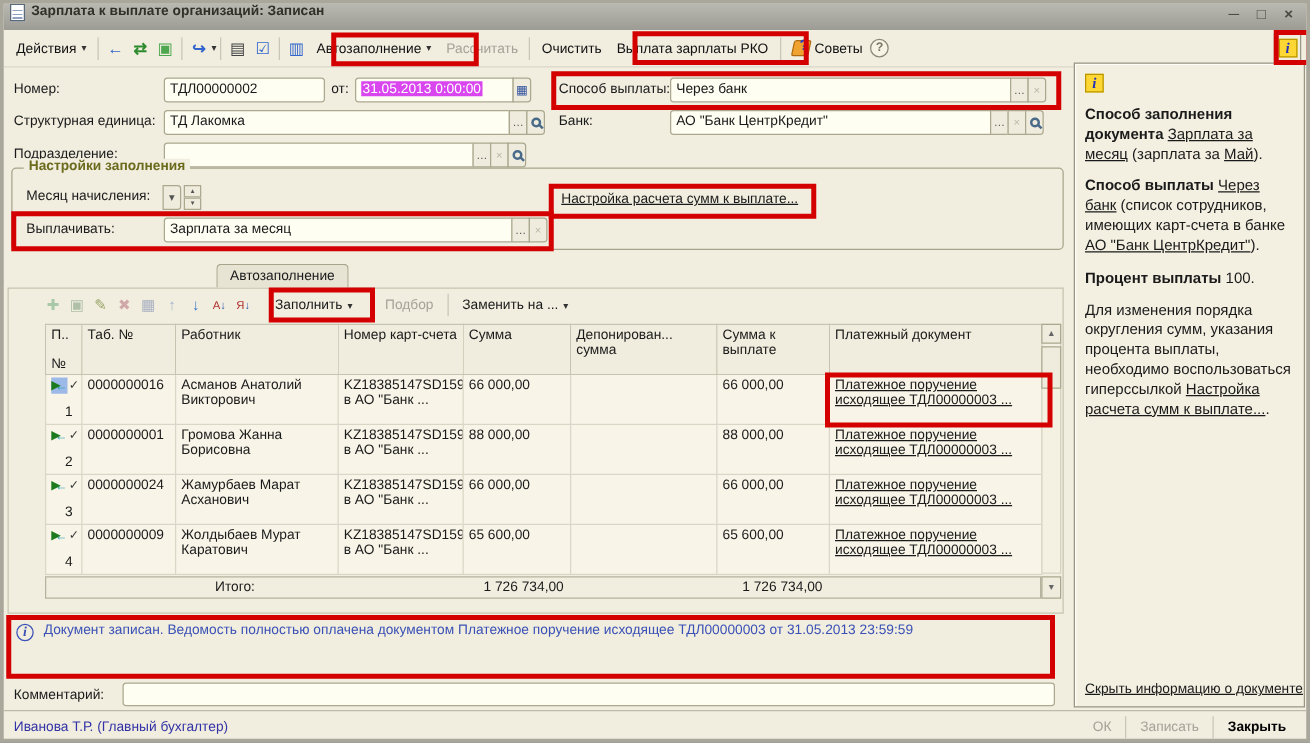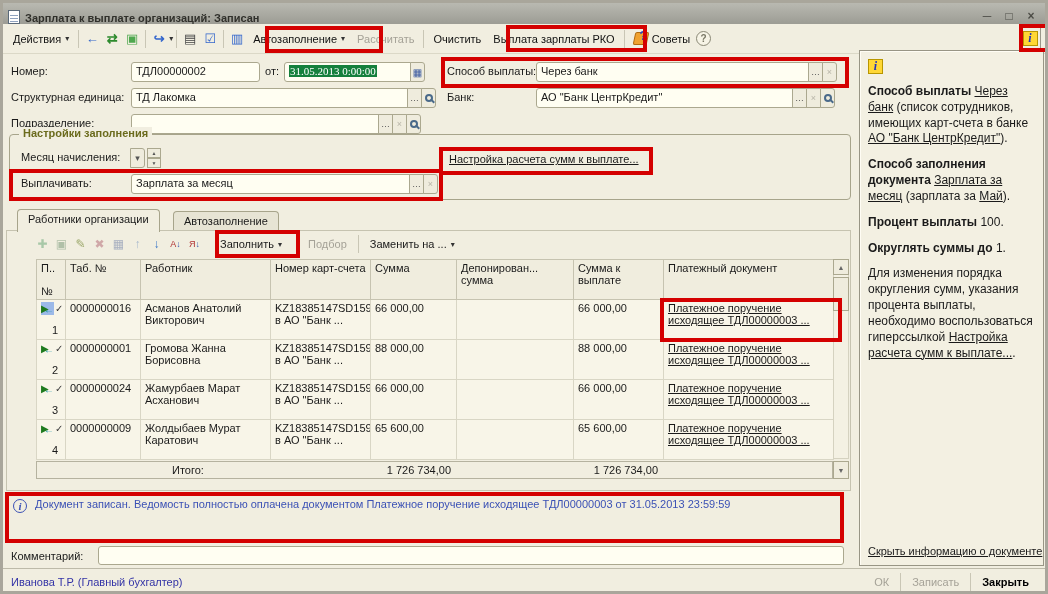--- a/index.html
+++ b/index.html
@@ -4,21 +4,21 @@
 <style>
   html,body{margin:0;padding:0;background:#888;}
   *{box-sizing:border-box;}
   #window{
     position:relative;width:1048px;height:594px;overflow:hidden;
     font-family:"Liberation Sans",sans-serif;font-size:11px;color:#1a1a1a;
     background:#F1EEE0;border:3px solid #A9A69B;outline:1px solid #6F6F66;
   }
   
   #titlebar{position:absolute;left:0;top:0;right:0;height:21px;
-    background:linear-gradient(#B9B9B1,#9C9C94);display:flex;align-items:flex-end;padding:0 4px;}
+    background:linear-gradient(#B9B9B1,#9C9C94);display:flex;align-items:flex-start;padding:0 4px;}
   .title-icon{width:12px;height:14px;background-color:#fff;border:1px solid #5a6a7a;margin:0 5px 0 1px;
     background-image:repeating-linear-gradient(to bottom,transparent 0 2px,#8fa3c0 2px 3px);background-size:8px 100%;background-position:1px 2px;background-repeat:no-repeat;}
   .title-text{font-weight:bold;color:#30302b;flex:1;}
   .tb-ctl{width:20px;height:16px;display:flex;align-items:center;justify-content:center;
     color:#4c4c46;font-weight:bold;font-size:12px;margin-left:2px;}
   
   #toolbar{position:absolute;left:0;top:21px;right:0;height:30px;background:#F1EEE0;
     border-bottom:1px solid #DBD8C7;display:flex;align-items:center;padding:0 4px;}
   .tbtn{padding:3px 6px;display:flex;align-items:center;gap:4px;color:#111;white-space:nowrap;}
   .tbtn.dis{color:#A5A297;}
@@ -36,21 +36,21 @@
   
   .flabel{position:absolute;color:#1a1a1a;}
   .fgrp{position:absolute;display:flex;height:36px;}
   .fval{background:#FFFEF2;border:1px solid #ABA88F;border-radius:3px 0 0 3px;padding:2px 4px;height:20px;
     white-space:nowrap;overflow:hidden;}
   .fval.only{border-radius:3px;}
   .fbtn{width:15px;height:20px;margin-left:-1px;background:#EFECDD;border:1px solid #ABA88F;color:#555;
     display:flex;align-items:center;justify-content:center;font-size:9px;}
   .fbtn.last{border-radius:0 3px 3px 0;}
   .fbtn.dis{color:#B8B5A8;}
-  .selected-text{background:#15803d;color:#fff;padding:0 1px;font-family:Liberation Serif, serif;}
+  .selected-text{background:#d946ef;color:#fff;padding:0 1px;}
   .mag{position:relative;width:8px;height:8px;border:2px solid #4A6A8A;border-radius:50%;}
   .mag::after{content:"";position:absolute;width:5px;height:2px;background:#4A6A8A;right:-4px;bottom:-2px;transform:rotate(45deg);}
   
   #settings-box{position:absolute;left:6px;top:131px;width:842px;height:66px;border:1px solid #A7A48B;border-radius:4px;}
   #settings-legend{position:absolute;left:16px;top:124px;background:#F1EEE0;padding:0 4px;font-weight:bold;color:#6B6B1D;}
   .spin{display:flex;flex-direction:column;width:14px;height:20px;margin-left:2px;}
   .spin span{flex:1;border:1px solid #ABA88F;background:#EFECDD;font-size:5px;display:flex;align-items:center;justify-content:center;color:#555;}
   .hlink{color:#1a1a1a;text-decoration:underline;cursor:pointer;}
   
   .tab{position:absolute;border:1px solid #A7A48B;border-bottom:none;border-radius:4px 4px 0 0;padding:3px 10px;background:#E7E4D4;}
@@ -211,21 +211,20 @@
   </div>
   <span class="hlink" style="position:absolute;left:446px;top:150px">Настройка расчета сумм к выплате...</span>
   <span class="flabel" style="left:18px;top:174px">Выплачивать:</span>
   <div class="fgrp" style="left:128px;top:171px">
     <span class="fval" style="width:279px">Зарплата за месяц</span>
     <span class="fbtn">…</span>
     <span class="fbtn last dis">×</span>
   </div>
 
   <div id="tab-panel"></div>
-  <span class="tab active" style="left:14px;top:206px">Работники организации</span>
   <span class="tab" style="left:170px;top:208px">Автозаполнение</span>
 
   <div id="grid-toolbar">
     <span class="gico" style="color:#A8C8A8">✚</span>
     <span class="gico" style="color:#B0C0A8">▣</span>
     <span class="gico" style="color:#9AA668">✎</span>
     <span class="gico" style="color:#D0A8A8">✖</span>
     <span class="gico" style="color:#A8B0C0">▦</span>
     <span class="gico" style="color:#A8B8CC;font-weight:bold">↑</span>
     <span class="gico" style="color:#3C78C8;font-weight:bold">↓</span>
@@ -380,27 +379,26 @@
     <span class="sbtn">ОК</span>
     <span class="sep"></span>
     <span class="sbtn">Записать</span>
     <span class="sep"></span>
     <span class="sbtn en">Закрыть</span>
   </div>
 
   <div id="info-panel">
     <div class="info-chip" style="margin-bottom:10px">i</div>
     <p>
+      <b>Способ заполнения документа</b> <span class="hlink">Зарплата за месяц</span><span> (зарплата за </span><span class="hlink">Май</span><span>).</span>
+    </p>
+    <p>
       <b>Способ выплаты</b> <span class="hlink">Через банк</span><span> (список сотрудников, имеющих карт-счета в банке </span><span class="hlink">АО "Банк ЦентрКредит"</span><span>).</span>
     </p>
-    <p>
-      <b>Способ заполнения документа</b> <span class="hlink">Зарплата за месяц</span><span> (зарплата за </span><span class="hlink">Май</span><span>).</span>
-    </p>
     <p><b>Процент выплаты</b><span> 100.</span></p>
-    <p><b>Округлять суммы до</b><span> 1.</span></p>
     <p>
       <span>Для изменения порядка округления сумм, указания процента выплаты, необходимо воспользоваться гиперссылкой </span><span class="hlink">Настройка расчета сумм к выплате...</span><span>.</span>
     </p>
     <span id="hide-info-link" class="hlink">Скрыть информацию о документе</span>
   </div>
 
   <div class="hl" style="left:262px;top:23px;width:118px;height:27px"></div>
   <div class="hl" style="left:503px;top:22px;width:141px;height:27px"></div>
   <div class="hl" style="left:1016px;top:21px;width:30px;height:28px"></div>
   <div class="hl" style="left:438px;top:54px;width:408px;height:31px"></div>

